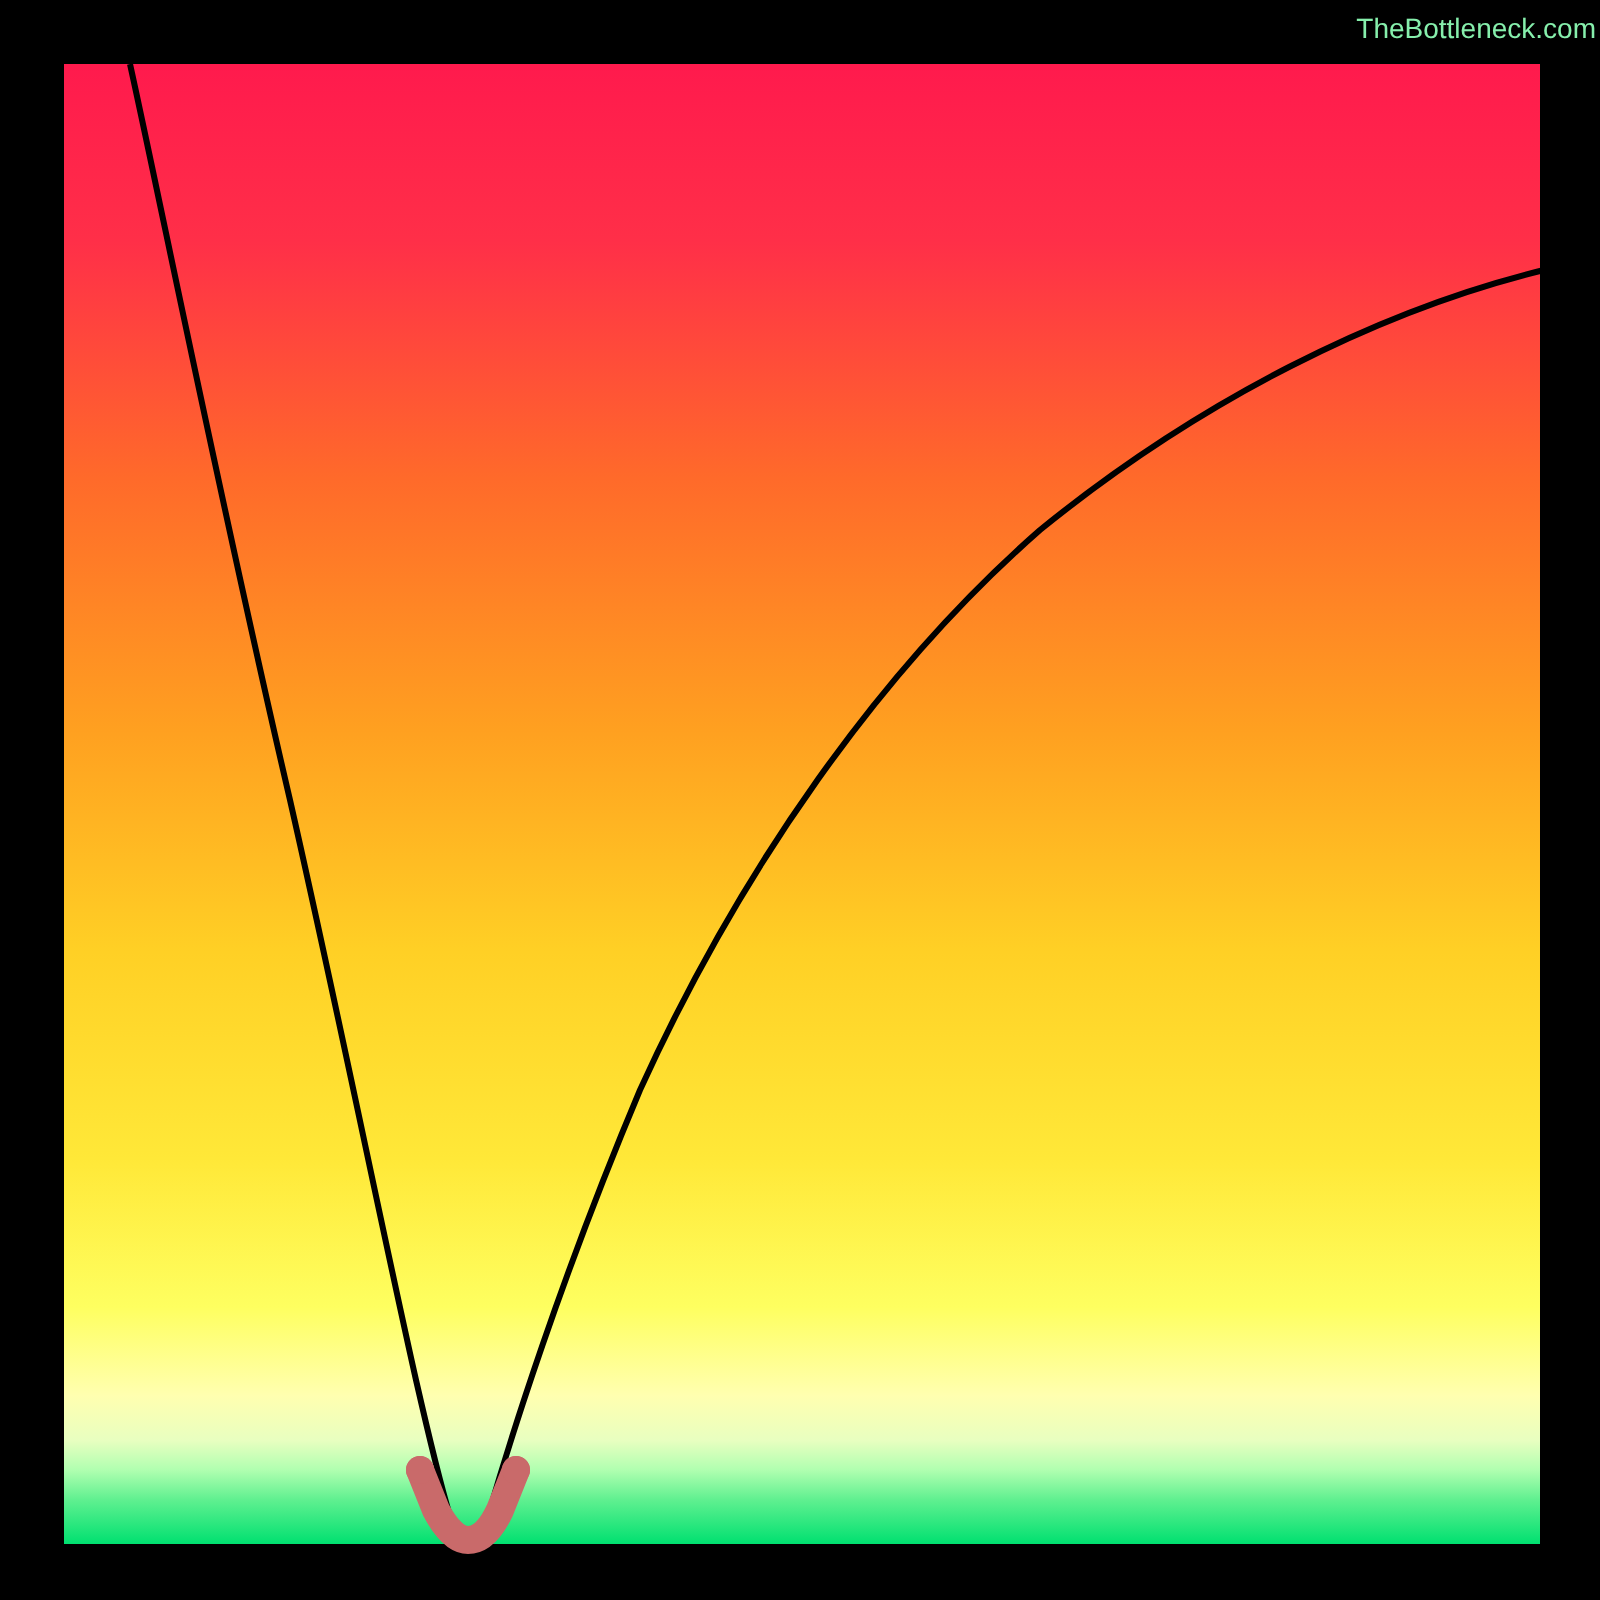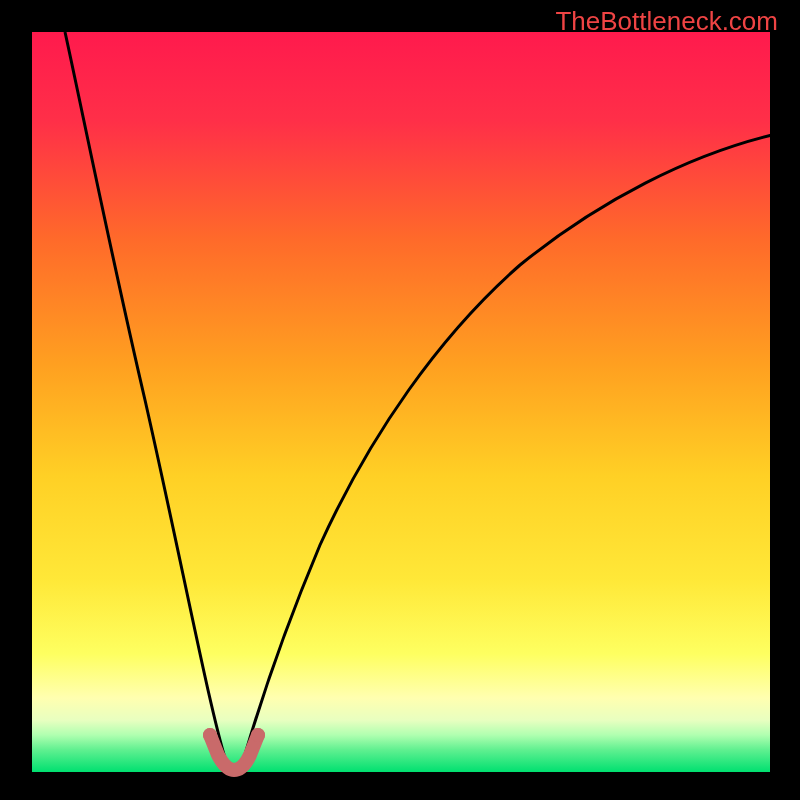--- a/index.html
+++ b/index.html
@@ -14,24 +14,24 @@
     position: absolute;
     left: 0;
     top: 0;
     width: 800px;
     height: 800px;
     background: #000;
   }
   .watermark {
     position: absolute;
     top: 6px;
-    right: 22px;
+    right: 2px;
     font-family: Arial, Helvetica, sans-serif;
-    font-size: 26px;
-    color: #ef4444;
+    font-size: 14px;
+    color: #86efac;
     font-weight: 500;
     letter-spacing: 0px;
   }
   svg {
     position: absolute;
     left: 0;
     top: 0;
   }
 </style>
 </head>

